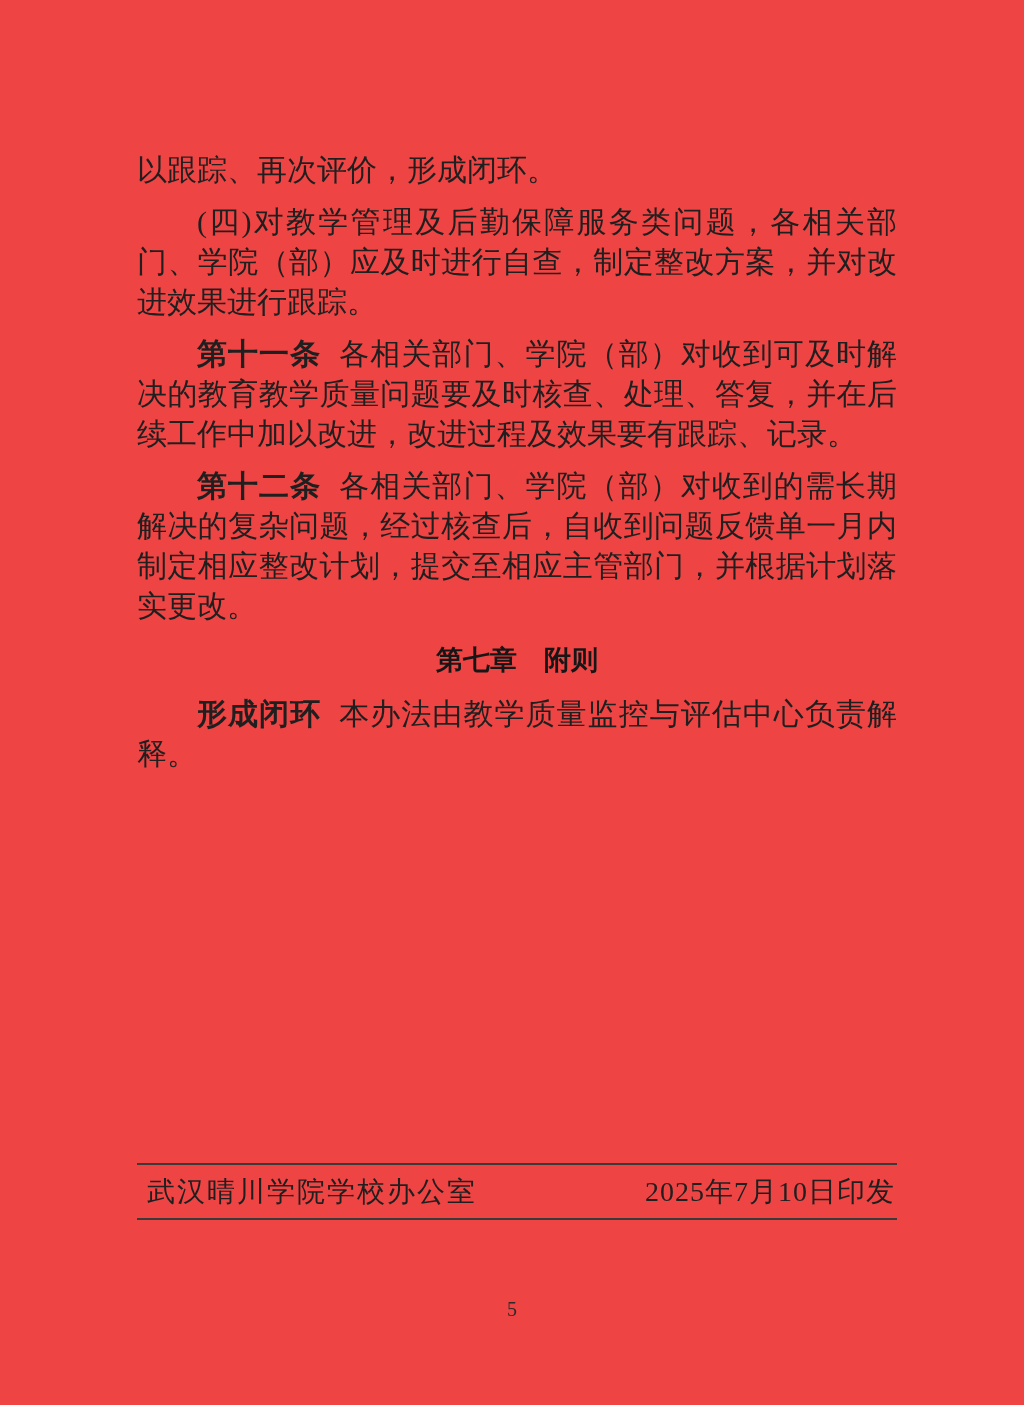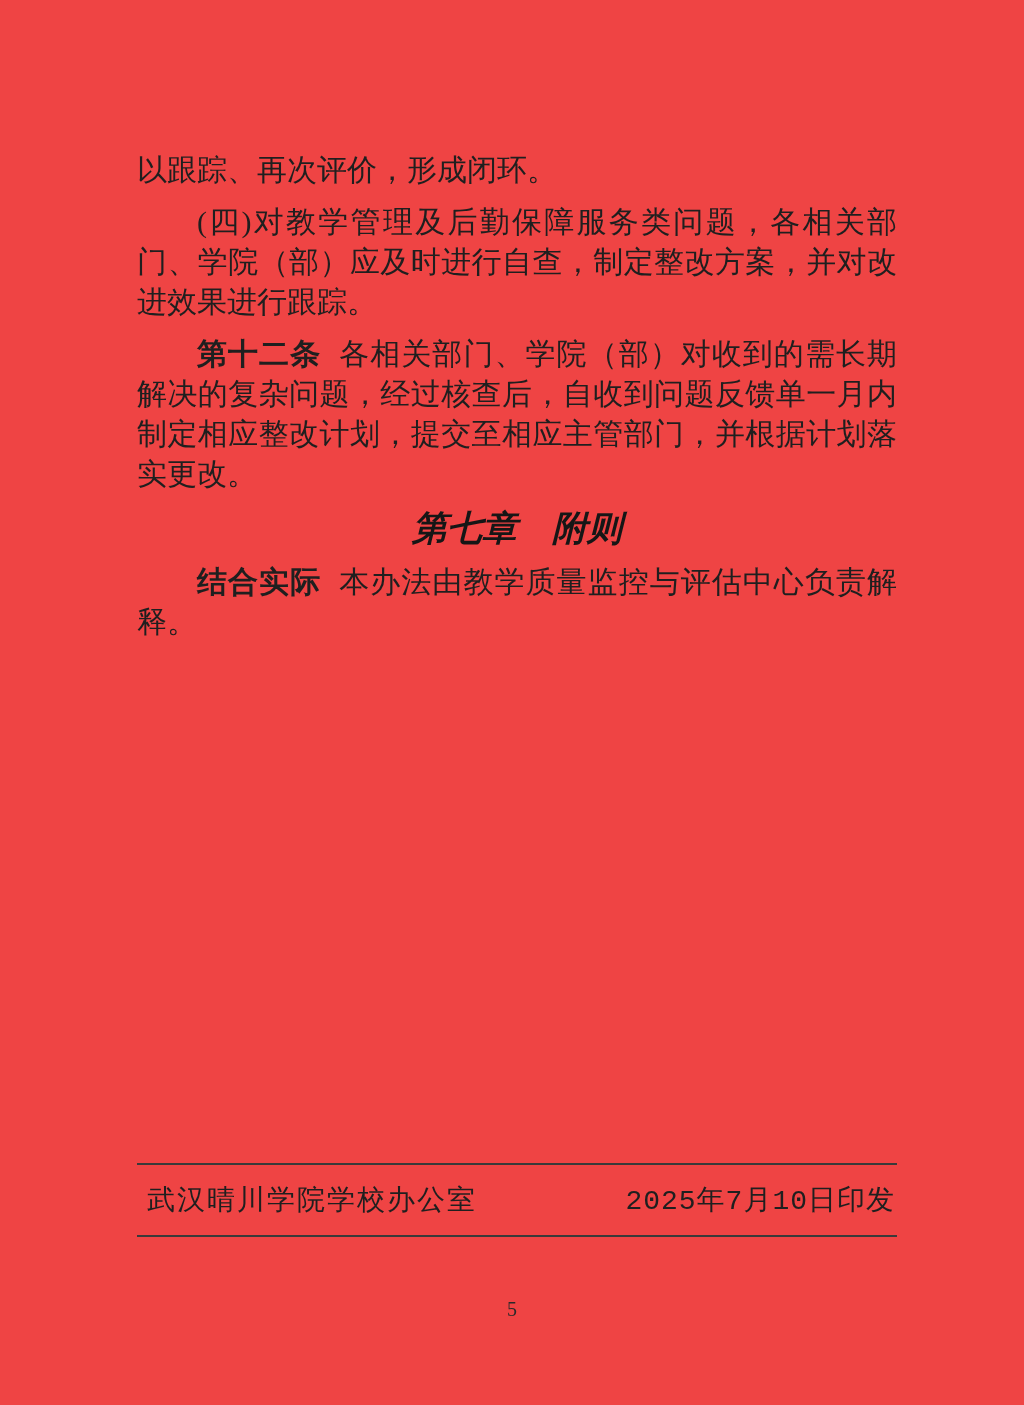--- a/index.html
+++ b/index.html
@@ -38,50 +38,48 @@
     margin-right: 0.6em;
   }
   .art-label:empty {
     display: none;
     margin-right: 0;
   }
   .chapter {
     margin: 14px 0 14px 0;
     font-family: "Liberation Sans", "DejaVu Sans", sans-serif;
     font-weight: 700;
-    font-size: 35px;
+    font-size: 27px;
     line-height: 40px;
     text-align: center;
     color: #161616;
-    font-style: italic;
   }
   .chapter .chapter-title {
     margin-left: 1em;
   }
   .page-footer {
     position: absolute;
     left: 137px;
     top: 1163px;
     width: 760px;
-    height: 74px;
+    height: 57px;
     border-top: 2px solid #3a3a3a;
     border-bottom: 2px solid #3a3a3a;
     box-sizing: border-box;
     display: flex;
     align-items: center;
     justify-content: space-between;
     padding: 0 2px 0 10px;
     font-size: 28px;
   }
   .footer-office {
     letter-spacing: 2px;
   }
   .footer-date {
     letter-spacing: 1px;
-    font-family: Liberation Mono, monospace;
   }
   .page-number {
     position: absolute;
     left: 0;
     top: 1298px;
     width: 1024px;
     text-align: center;
     font-size: 20px;
     color: #2a2a2a;
   }
@@ -90,29 +88,30 @@
 <body>
 
 <div class="page">
   <div class="content">
 
     <p class="para no-indent"><span>以跟踪、再次评价，形成闭环。</span></p>
 
 
     <p class="para"><span>(四)对教学管理及后勤保障服务类问题，各相关部门、学院（部）应及时进行自查，制定整改方案，并对改进效果进行跟踪。</span></p>
 
+    <p class="para"><span class="art-label">第十一条</span><span>各相关部门、学院（部）对收到可及时解决的教育教学质量问题要及时核查、处理、答复，并在后续工作中加以改进，改进过程及效果要有跟踪、记录。</span></p>
 
     <p class="para"><span class="art-label">第十二条</span><span>各相关部门、学院（部）对收到的需长期解决的复杂问题，经过核查后，自收到问题反馈单一月内制定相应整改计划，提交至相应主管部门，并根据计划落实更改。</span></p>
 
 
     <h2 class="chapter"><span>第七章</span><span class="chapter-title">附则</span></h2>
 
 
 
-    <p class="para"><span class="art-label">结合实际</span><span>本办法由教学质量监控与评估中心负责解释。</span></p>
+    <p class="para"><span class="art-label">形成闭环</span><span>本办法由教学质量监控与评估中心负责解释。</span></p>
 
   </div>
 
   <div class="page-footer">
     <span class="footer-office">武汉晴川学院学校办公室</span>
     <span class="footer-date">2025年7月10日印发</span>
   </div>
 
   <div class="page-number">5</div>
 </div>

